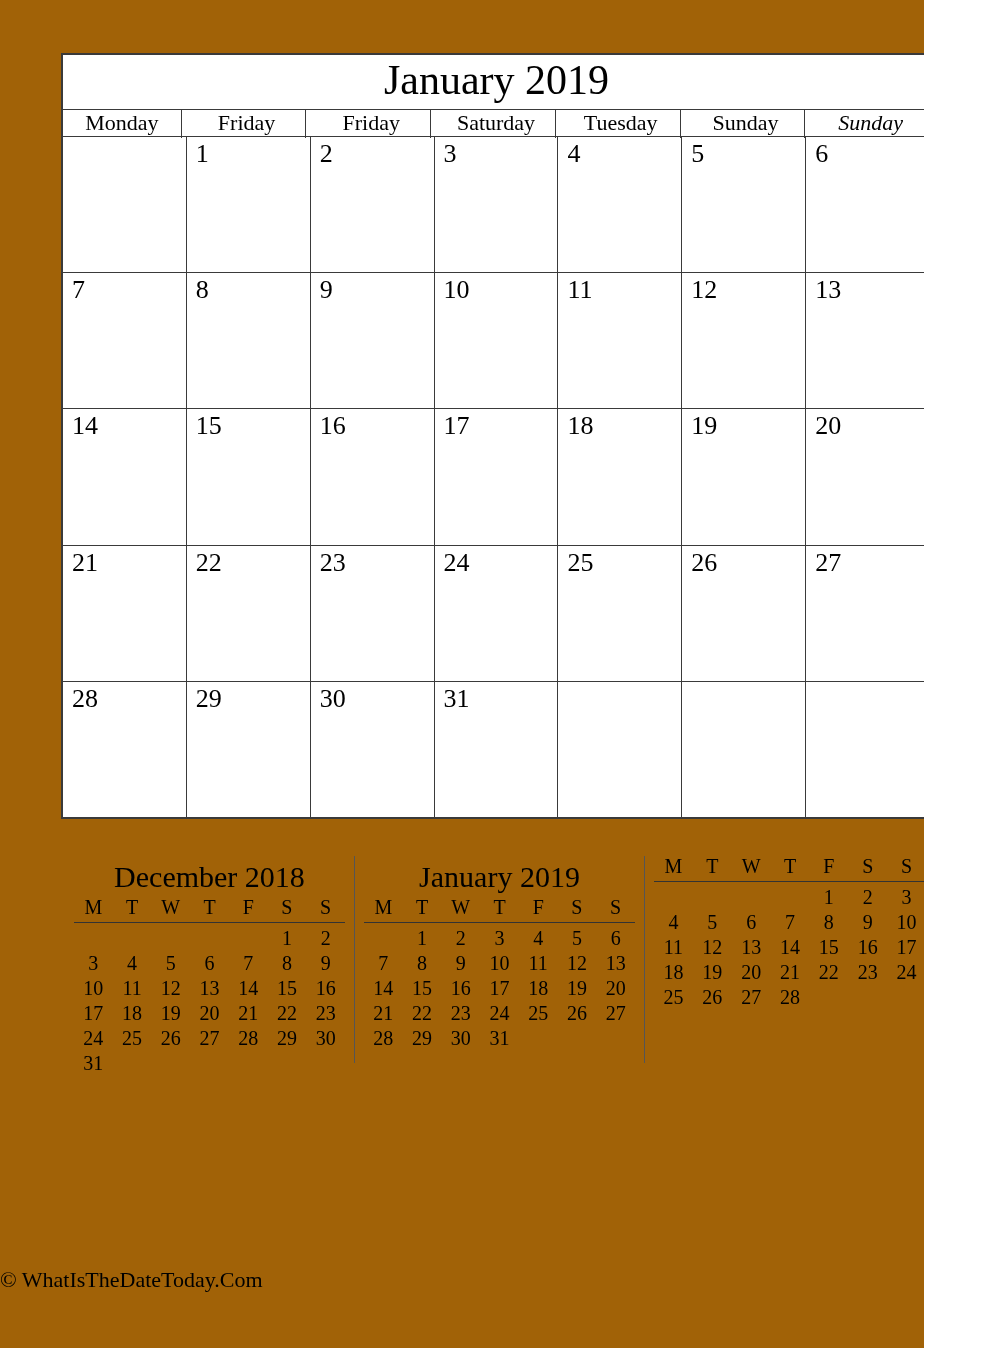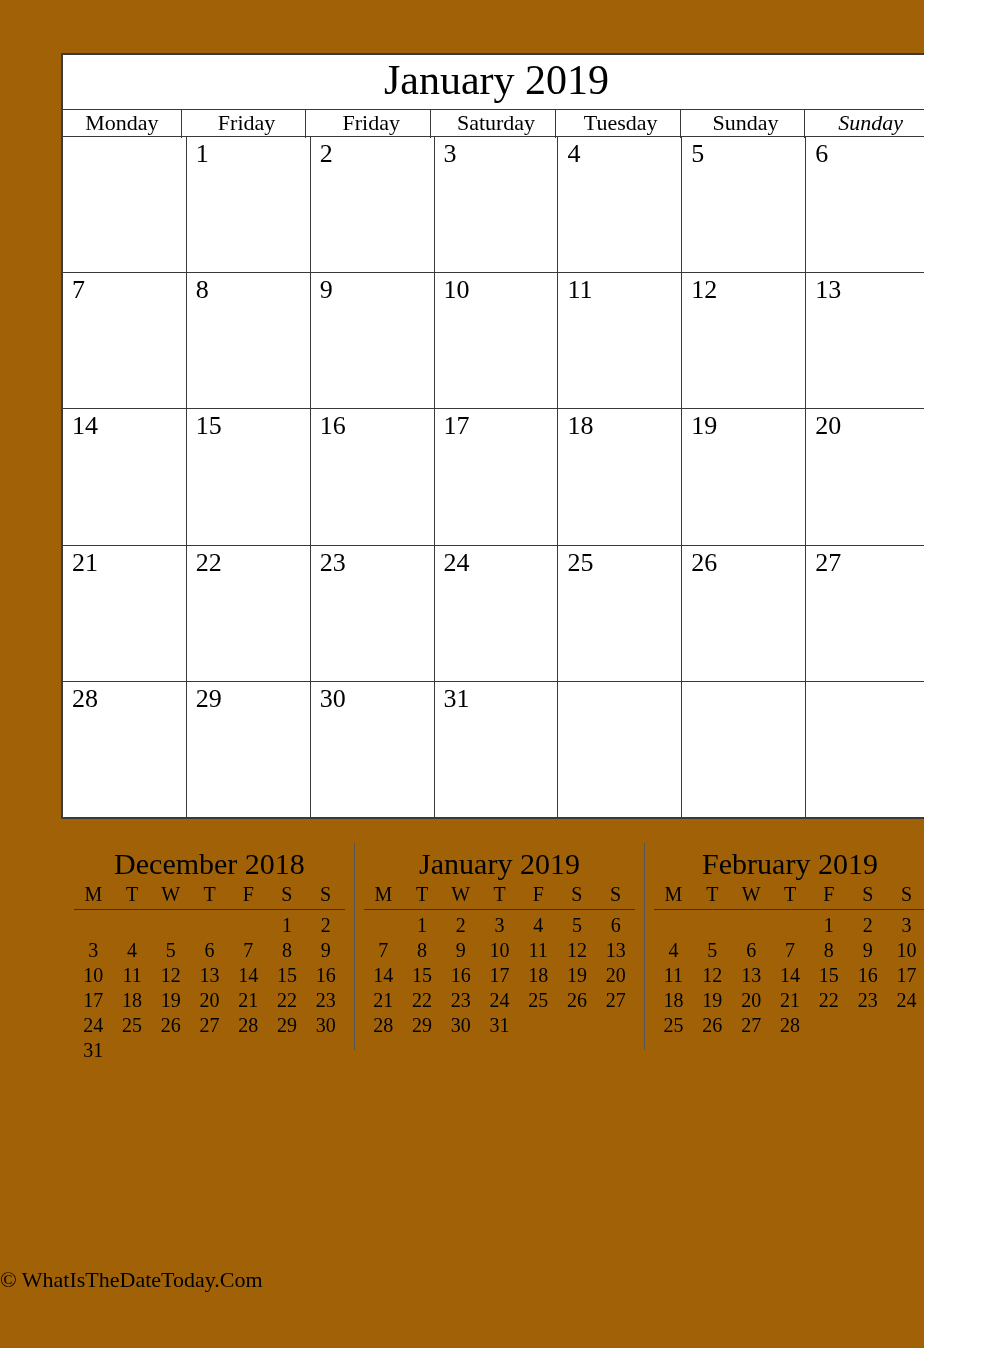--- a/index.html
+++ b/index.html
@@ -55,20 +55,21 @@
 
   
   .minis {
     position:absolute; left:65px; top:843px;
     width:870px; height:207px;
     display:flex;
   }
   .mini {
     width:290px; height:207px;
     padding:0 9px;
+    margin-top:13px;
   }
   .mini.has-divider { border-right:1px solid #555; }
   .mini-title {
     text-align:center;
     font-size:30px; line-height:36px;
     padding-top:3px; height:41px;
   }
   .mini-head {
     display:grid; grid-template-columns:repeat(7,1fr);
     font-size:20px; line-height:1;
@@ -278,21 +279,20 @@
             <div>29</div>
             <div>30</div>
             <div>31</div>
             <div></div>
             <div></div>
             <div></div>
           </div>
         </div>
       </div>
       <div class="mini">
-        <div class="mini-title">February 2019</div>
         <div class="mini-head">
           <div>M</div>
           <div>T</div>
           <div>W</div>
           <div>T</div>
           <div>F</div>
           <div>S</div>
           <div>S</div>
         </div>
         <div class="mini-weeks">

